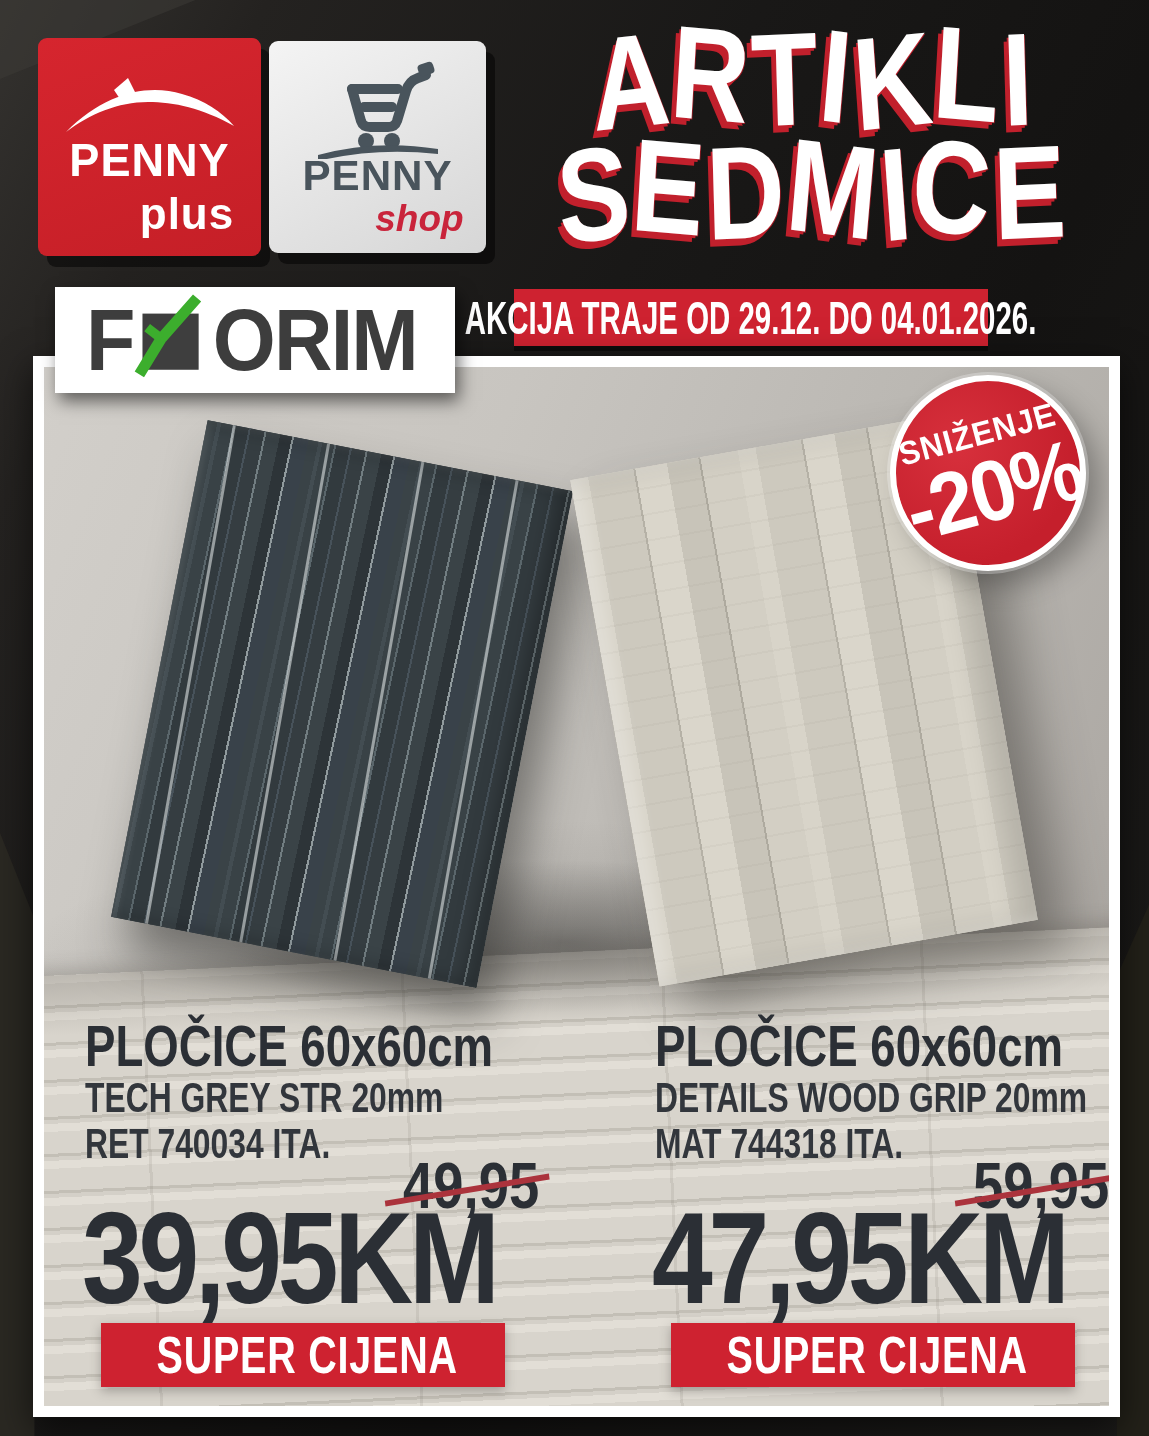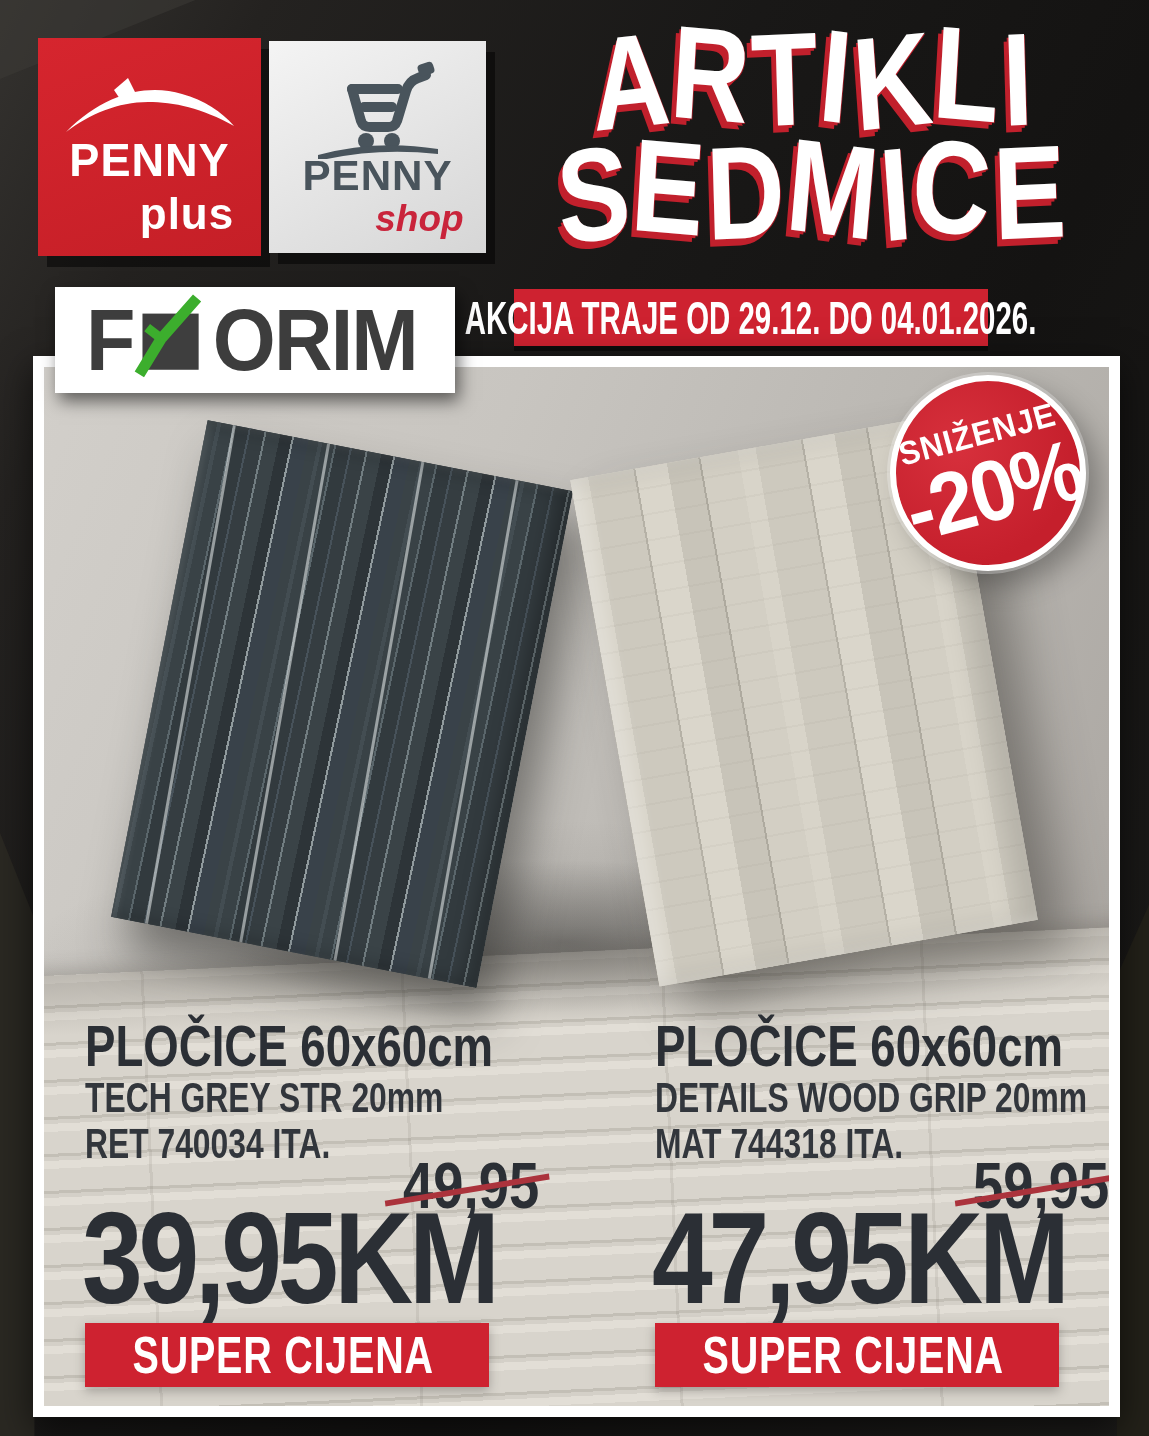--- a/index.html
+++ b/index.html
@@ -6,21 +6,21 @@
   .page{position:relative;width:1149px;height:1436px;margin:0 auto;overflow:hidden;
         background:#161514;font-family:"Liberation Sans",sans-serif;}
   .bg-grad{position:absolute;inset:0;
         background:linear-gradient(118deg,#34322f 0%,#242220 14%,#191817 40%,#141312 62%,#1d1c1a 100%);}
   .bg-shape{position:absolute;inset:0;}
   .bg-shape.s1{background:#3c3a36;clip-path:polygon(0 0,17% 0,0 5.5%);opacity:.55;}
   .bg-shape.s2{background:#2a2822;clip-path:polygon(0 58%,3% 64%,3% 100%,0 100%);}
   .bg-shape.s3{background:#232119;clip-path:polygon(97.2% 68%,100% 63%,100% 100%,97.2% 100%);}
 
   
-  .logo-card{position:absolute;box-shadow:9px 11px 0 rgba(0,0,0,.5);}
+  .logo-card{position:absolute;box-shadow:9px 11px 0 rgba(0,0,0,.5);border-radius:9px;}
   .card-pp{left:38px;top:38px;width:223px;height:218px;background:linear-gradient(160deg,#d6252e,#c51f27);
            display:flex;flex-direction:column;align-items:center;}
   .pp-roof{width:176px;height:72px;margin-top:30px;}
   .pp-name{color:#fff;font-weight:bold;font-size:47px;letter-spacing:1px;margin-top:-8px;
            transform:scaleX(.96);}
   .pp-suffix{color:#fff;font-weight:bold;font-size:44px;margin:2px 0 0 75px;letter-spacing:1px;}
   .card-ps{left:269px;top:41px;width:217px;height:212px;
            background:linear-gradient(150deg,#f4f4f4,#e2e2e2 60%,#d6d6d6);
            display:flex;flex-direction:column;align-items:center;}
   .ps-cart{width:128px;height:104px;margin-top:14px;}
@@ -97,22 +97,22 @@
       transform:scaleX(.8);transform-origin:left;}
   .p-sub{position:absolute;left:0;font-weight:bold;font-size:43px;white-space:nowrap;color:#32363c;
       transform:scaleX(.74);transform-origin:left;}
   .p-sub.s1{top:60px;} .p-sub.s2{top:106px;}
   .p-old{position:absolute;right:6px;top:136px;font-weight:bold;font-size:64px;
       transform:scaleX(.85);transform-origin:right;}
   .strike{position:absolute;left:-14%;right:-8%;top:52%;height:6px;background:#ab333c;
       transform:rotate(-8deg);}
   .p-price{position:absolute;left:-3px;top:180px;font-weight:bold;font-size:130px;line-height:1;
       letter-spacing:-5px;white-space:nowrap;transform:scaleX(.84);transform-origin:left;}
-  .p-banner{position:absolute;left:0;top:310px;width:404px;height:64px;background:#ce2230;
-      display:flex;align-items:center;justify-content:flex-start;box-shadow:0 4px 10px rgba(60,58,54,.35);}
+  .p-banner{position:absolute;left:16px;top:310px;width:404px;height:64px;background:#ce2230;
+      display:flex;align-items:center;justify-content:flex-end;box-shadow:0 4px 10px rgba(60,58,54,.35);}
   .p-banner span{color:#fff;font-weight:bold;font-size:52px;white-space:nowrap;letter-spacing:1px;
       transform:scaleX(.76);transform-origin:center;}
 </style>
 </head>
 <body>
 
 <div class="page">
   <div class="bg-grad"></div>
   <div class="bg-shape s1"></div>
   <div class="bg-shape s2"></div>

